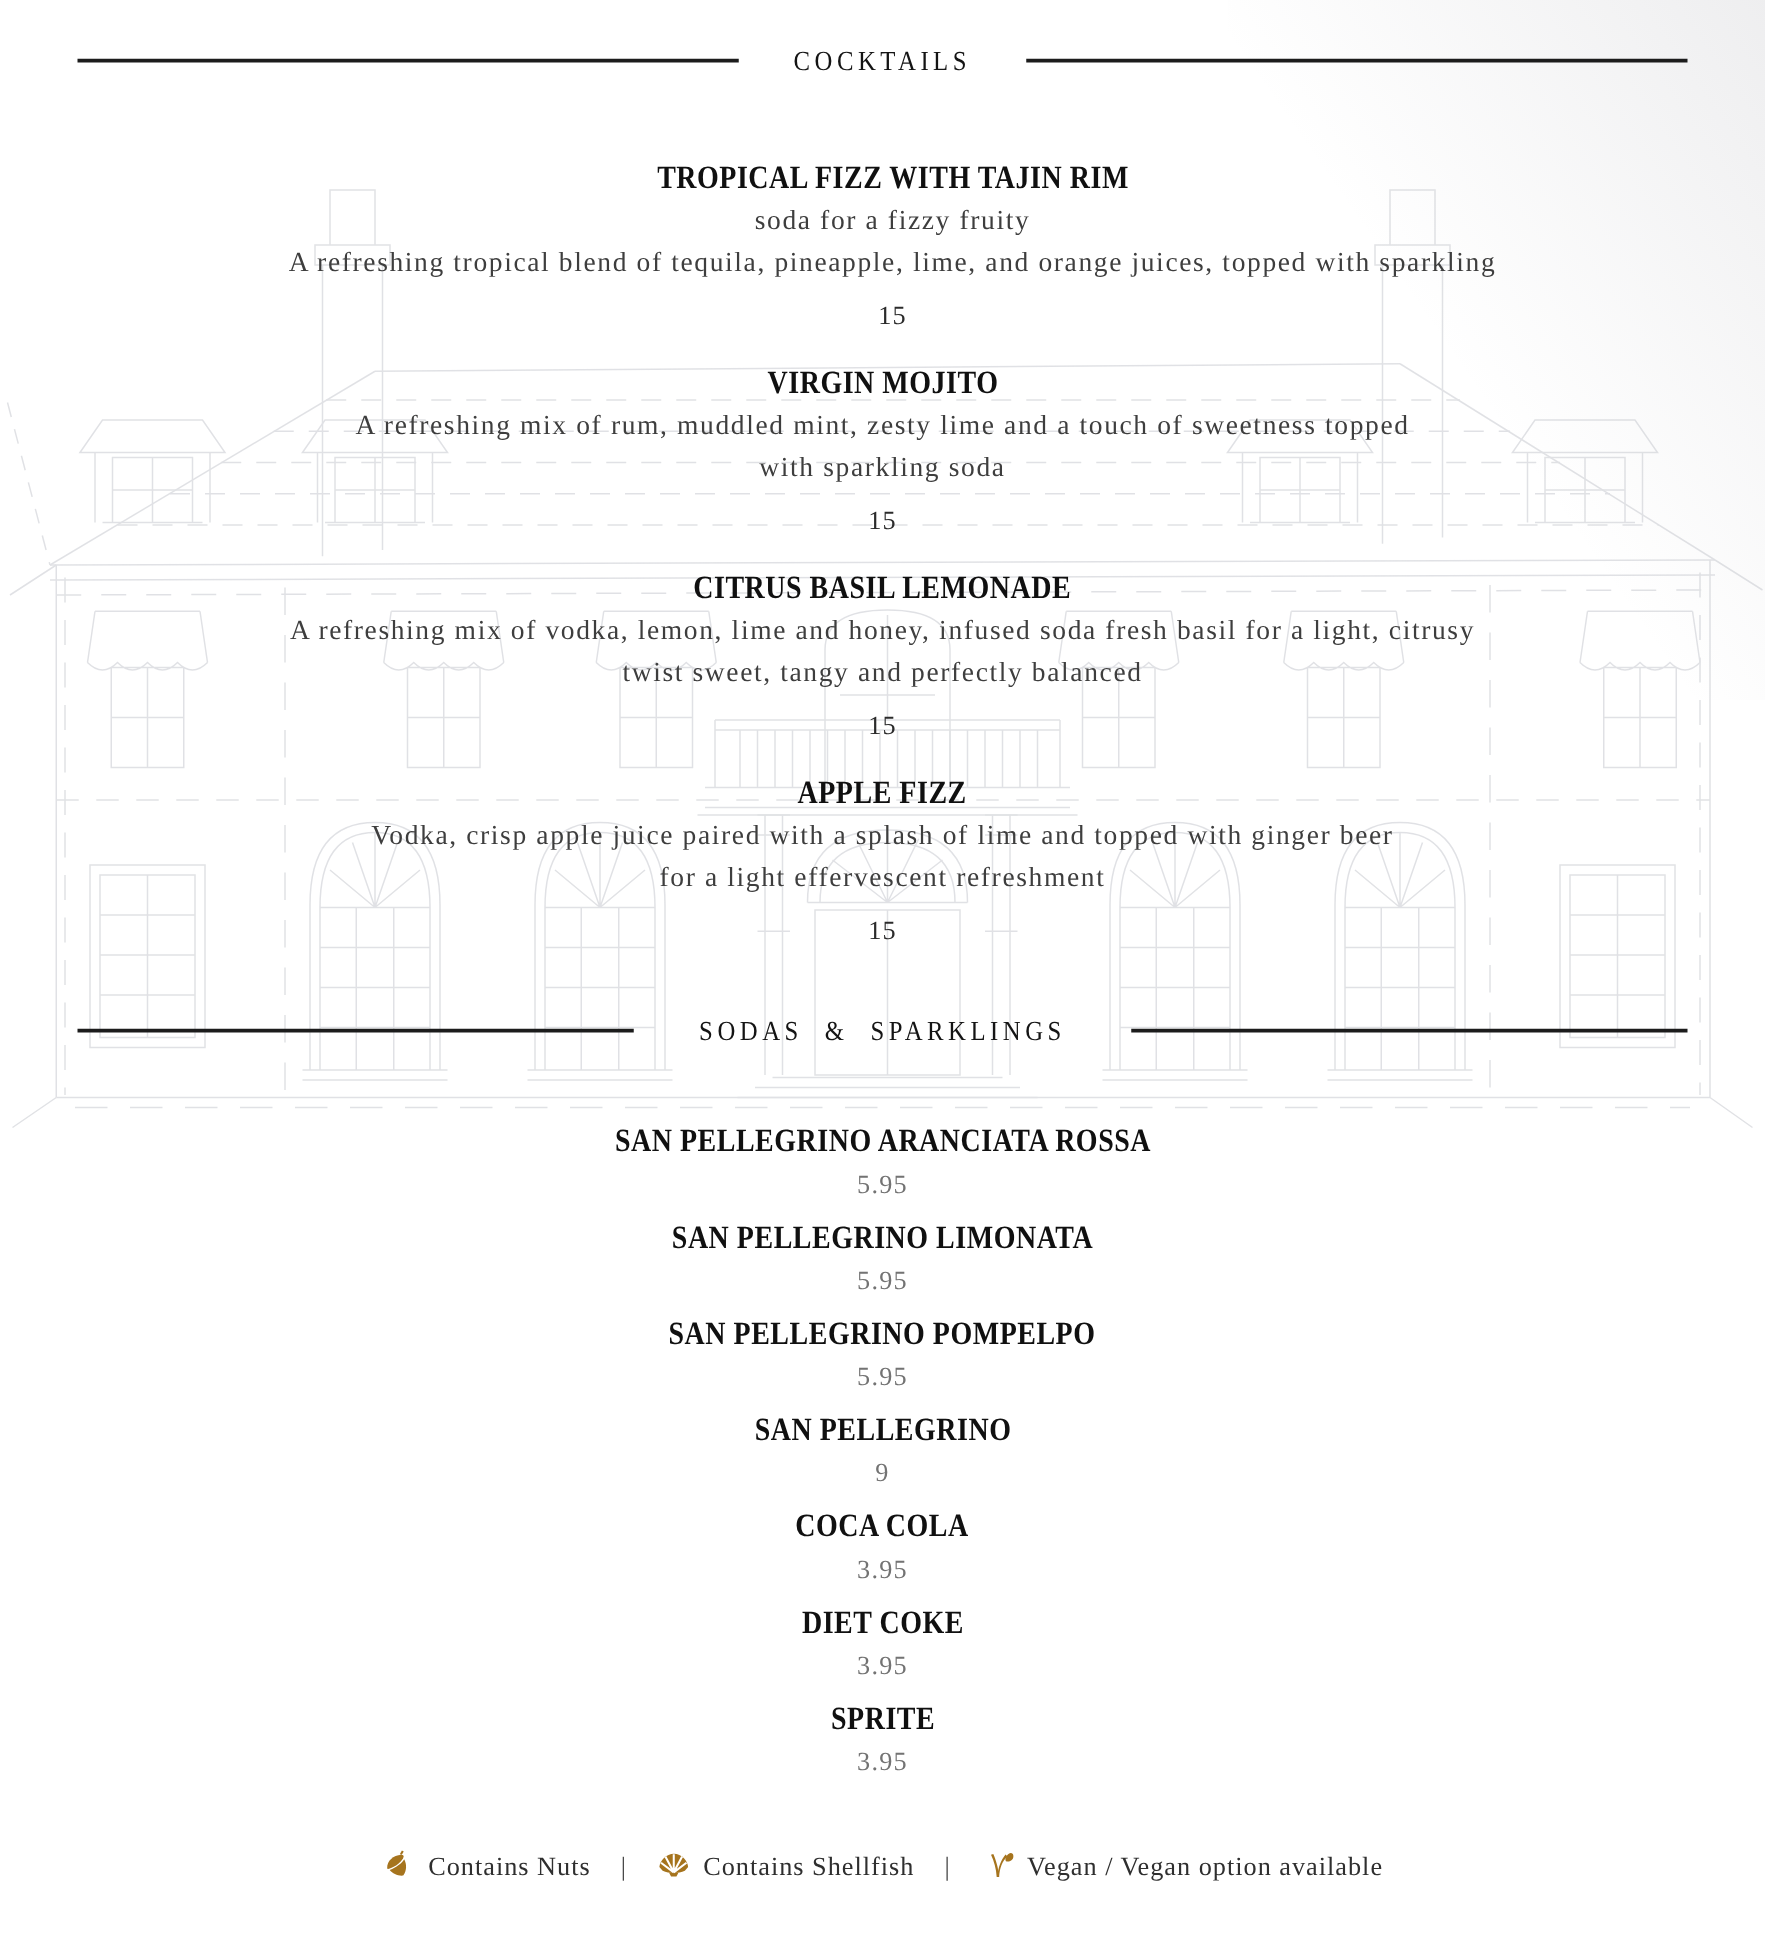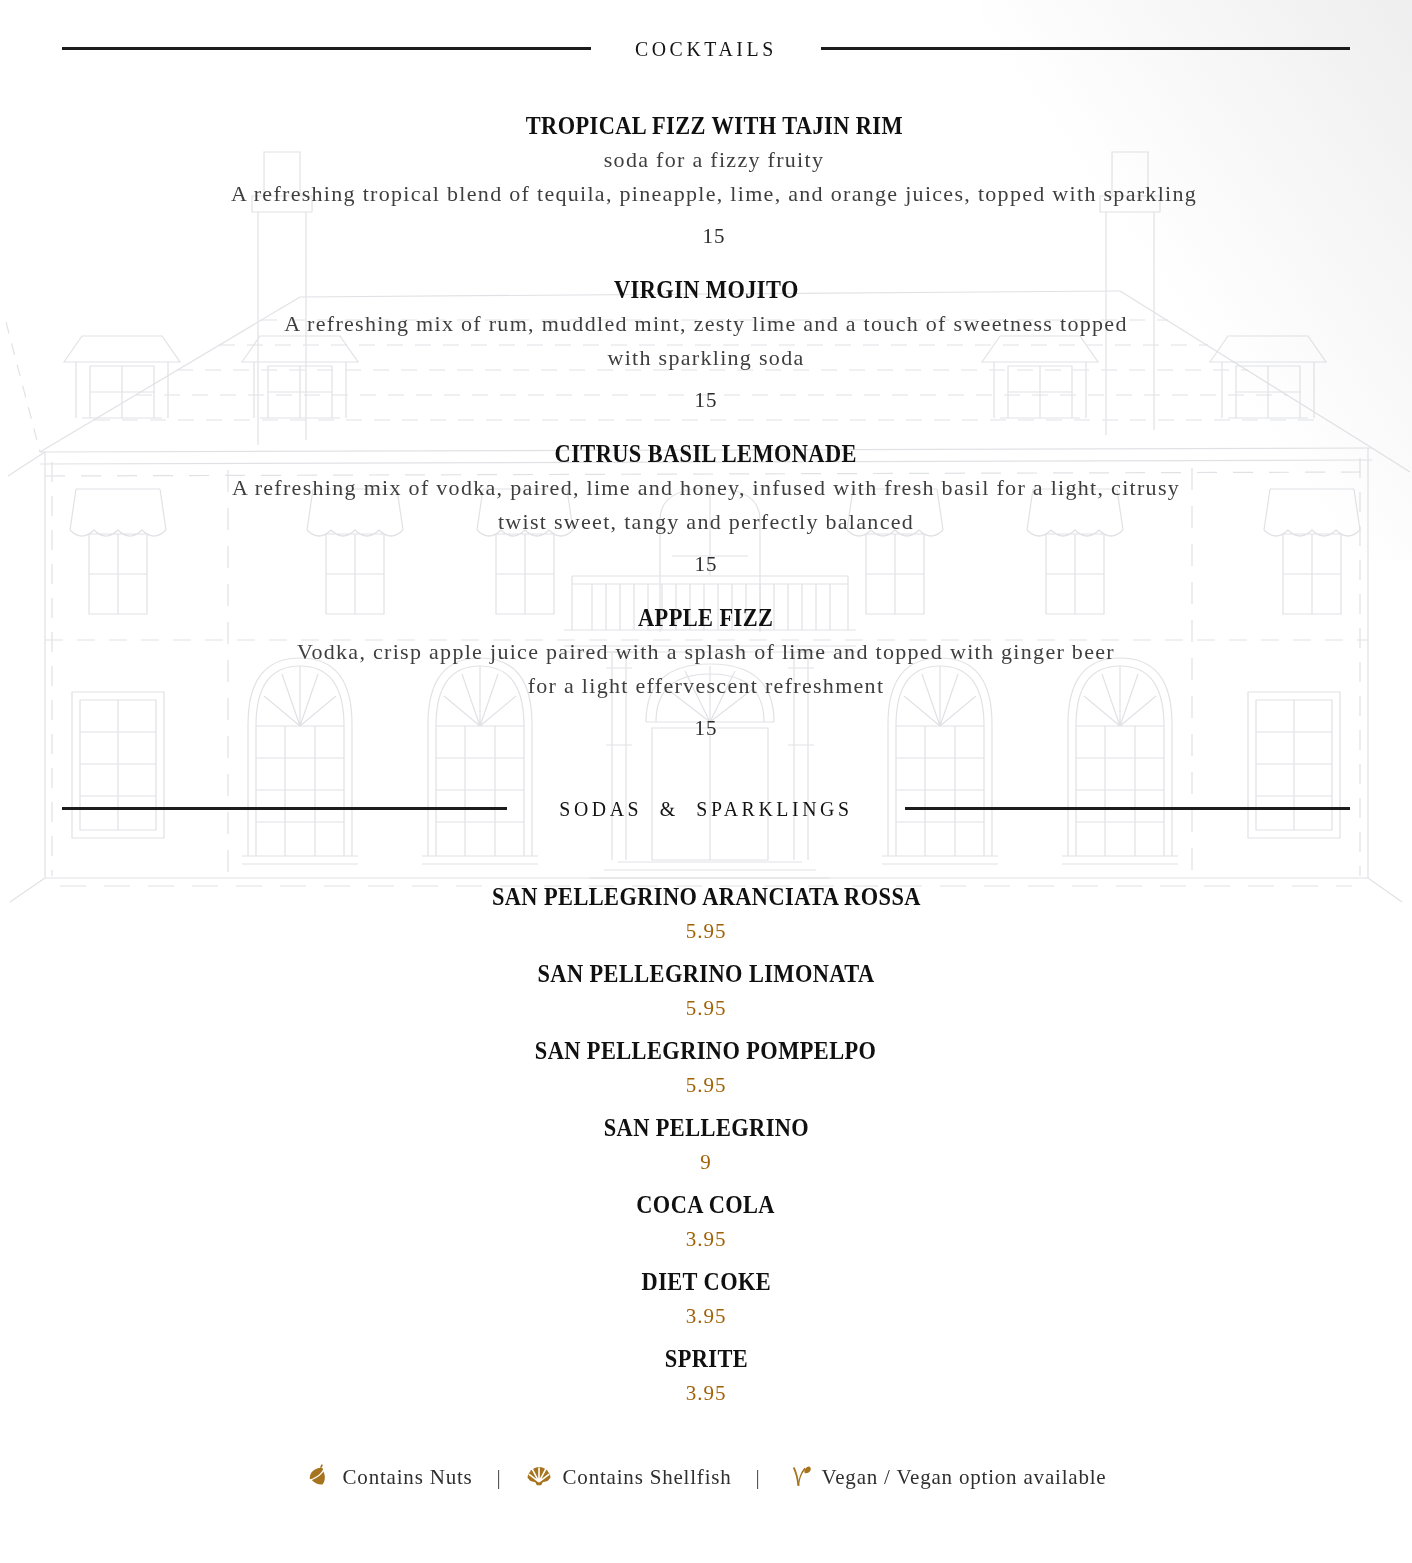--- a/index.html
+++ b/index.html
@@ -12,31 +12,31 @@
     background:linear-gradient(235deg, rgba(150,150,158,0.16), rgba(150,150,158,0.0) 55%);}
   .content{position:relative;z-index:1;text-align:center;padding-top:28px;}
 
   .sec-header{display:flex;align-items:center;width:1288px;margin:0 auto;gap:36px;}
   .rule{flex:1;height:3px;background:#1c1c1c;}
   .sec-title{font-size:22px;font-weight:400;letter-spacing:4px;word-spacing:10px;
     color:#141414;margin:0;white-space:nowrap;line-height:41px;}
   .cond{display:inline-block;transform:scaleX(0.9);transform-origin:center;}
 
   .menu-item{margin:0 0 26px 0;}
-  .first-item{margin-top:42px;padding-left:16px;}
+  .first-item{margin-top:58px;padding-left:16px;}
   .item-name{font-size:26px;font-weight:700;color:#101010;line-height:30px;white-space:nowrap;}
   .name-cond{display:inline-block;transform:scaleX(0.86);transform-origin:center;letter-spacing:0.5px;}
   .item-desc{font-size:22px;color:#3e3e3e;line-height:34px;letter-spacing:1.3px;margin-top:2px;}
   .desc-line{display:block;white-space:nowrap;}
   .item-price{font-size:21px;color:#2b2b2b;margin-top:12px;letter-spacing:1px;line-height:26px;}
 
   .sodas-header{margin-top:47px;}
   .soda-list{margin-top:53px;}
   .soda-item{margin-bottom:15px;}
-  .soda-price{font-size:21px;color:#a16207;margin-top:6px;letter-spacing:1px;line-height:26px;}
+  .soda-price{font-size:21px;color:#737373;margin-top:6px;letter-spacing:1px;line-height:26px;}
 
   .legend{margin-top:58px;display:flex;justify-content:center;align-items:center;
     font-size:21px;color:#2f2f2f;letter-spacing:0.8px;text-align:right;}
   .legend-entry{display:flex;align-items:center;}
   .legend-icon{width:26px;height:26px;margin-right:11px;display:block;}
   .legend-sep{color:#4a4a4a;margin:0 24px;font-size:21px;}
   .social{margin-top:10px;font-size:20px;color:#1f1f1f;letter-spacing:0.6px;line-height:26px;}
 </style>
 </head>
 <body>
@@ -142,21 +142,21 @@
       <div class="item-desc">
         <span class="desc-line">A refreshing mix of rum, muddled mint, zesty lime and a touch of sweetness topped</span>
         <span class="desc-line">with sparkling soda</span>
       </div>
       <div class="item-price">15</div>
     </div>
 
     <div class="menu-item">
       <div class="item-name"><span class="name-cond">CITRUS BASIL LEMONADE</span></div>
       <div class="item-desc">
-        <span class="desc-line">A refreshing mix of vodka, paired, lime and honey, infused with fresh basil for a light, citrusy</span>
+        <span class="desc-line">A refreshing mix of vodka, lemon, lime and honey, infused soda fresh basil for a light, citrusy</span>
         <span class="desc-line">twist sweet, tangy and perfectly balanced</span>
       </div>
       <div class="item-price">15</div>
     </div>
 
     <div class="menu-item">
       <div class="item-name"><span class="name-cond">APPLE FIZZ</span></div>
       <div class="item-desc">
         <span class="desc-line">Vodka, crisp apple juice paired with a splash of lime and topped with ginger beer</span>
         <span class="desc-line">for a light effervescent refreshment</span>

